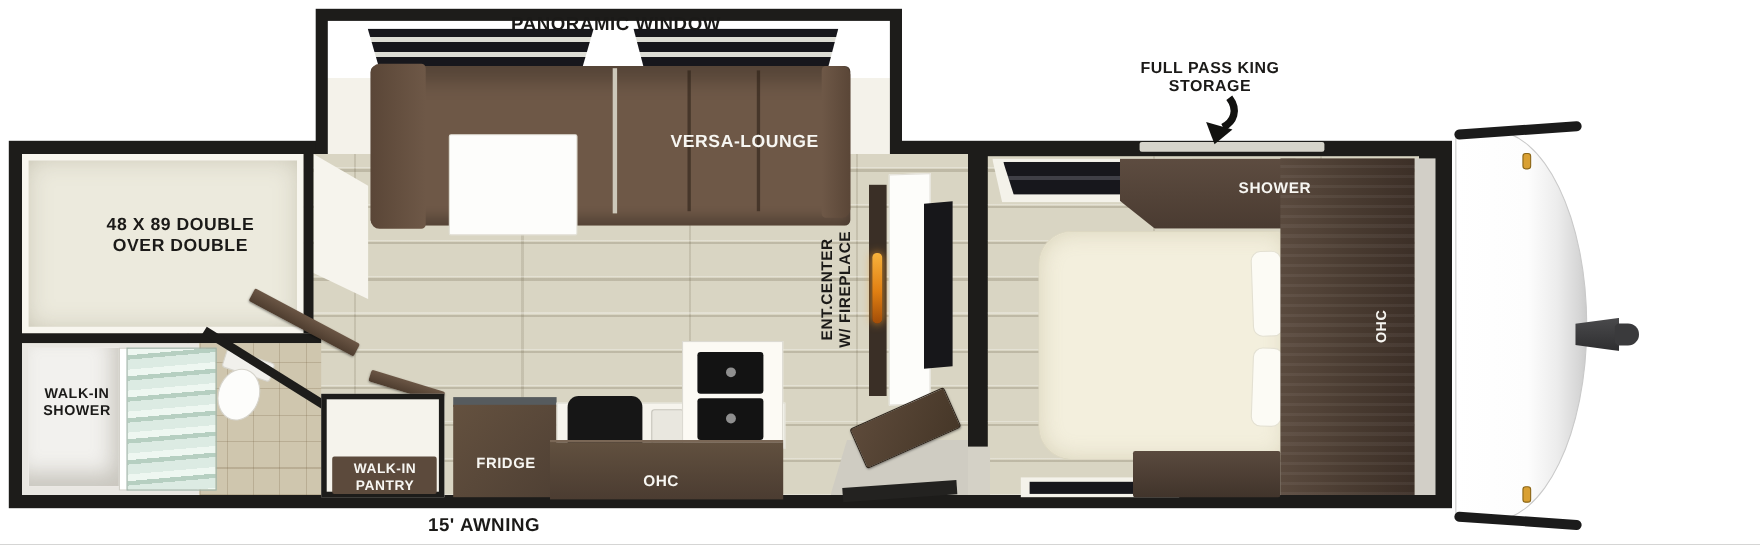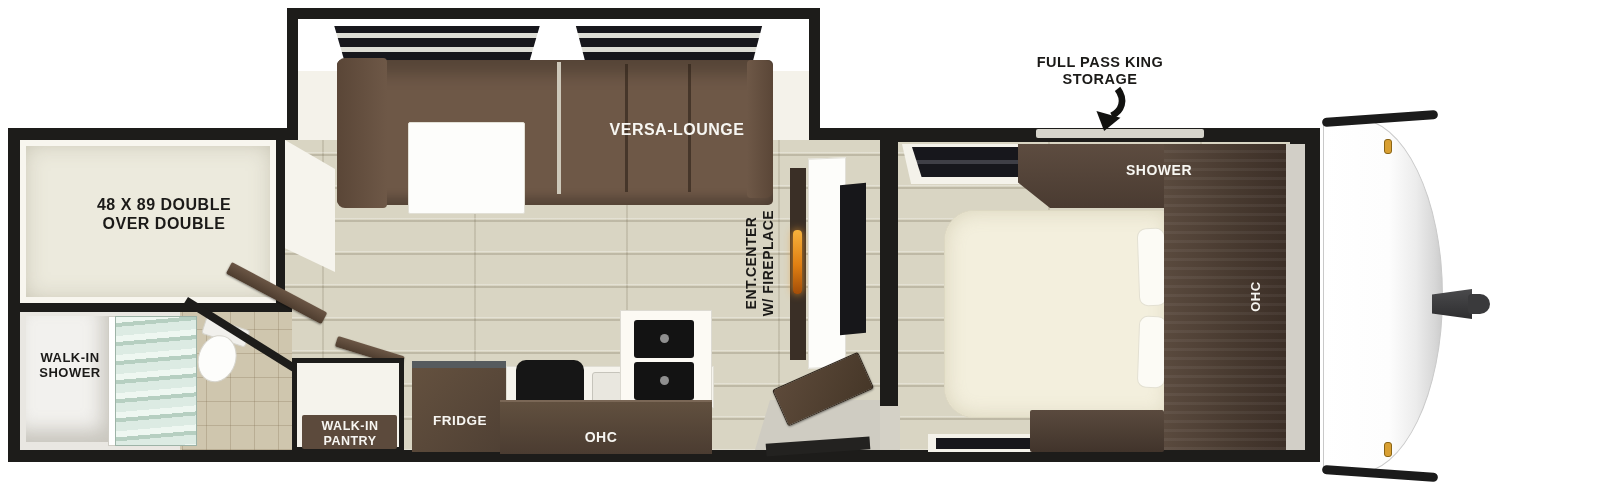--- a/index.html
+++ b/index.html
@@ -209,26 +209,28 @@
   <div class="abs dresser"></div>
 
   <div class="abs cap"></div>
   <div class="abs cap-trim ct1"></div>
   <div class="abs cap-trim ct2"></div>
   <div class="abs marker mk1"></div>
   <div class="abs marker mk2"></div>
   <div class="abs hitch-arm"></div>
   <div class="abs hitch-knob"></div>
 
+  <div class="label lbl-panoramic">PANORAMIC WINDOW</div>
   <div class="label lbl-passthru">FULL PASS KING
 STORAGE</div>
   <svg class="abs arrow" viewBox="0 0 44 48">
     <path d="M33 3 C 42 15, 37 26, 27 31" stroke="#121210" stroke-width="7" fill="none"></path>
     <polygon points="11,26 36,33 19,47" fill="#121210"></polygon>
   </svg>
+  <div class="label lbl-awning">15' AWNING</div>
 
   <div class="label lbl-bunk">48 X 89 DOUBLE
 OVER DOUBLE</div>
   <div class="label lbl-shower">WALK-IN
 SHOWER</div>
   <div class="label white lbl-pantry">WALK-IN
 PANTRY</div>
   <div class="label white lbl-fridge">FRIDGE</div>
   <div class="label white lbl-ohc-kitchen">OHC</div>
   <div class="label white lbl-lounge">VERSA-LOUNGE</div>

